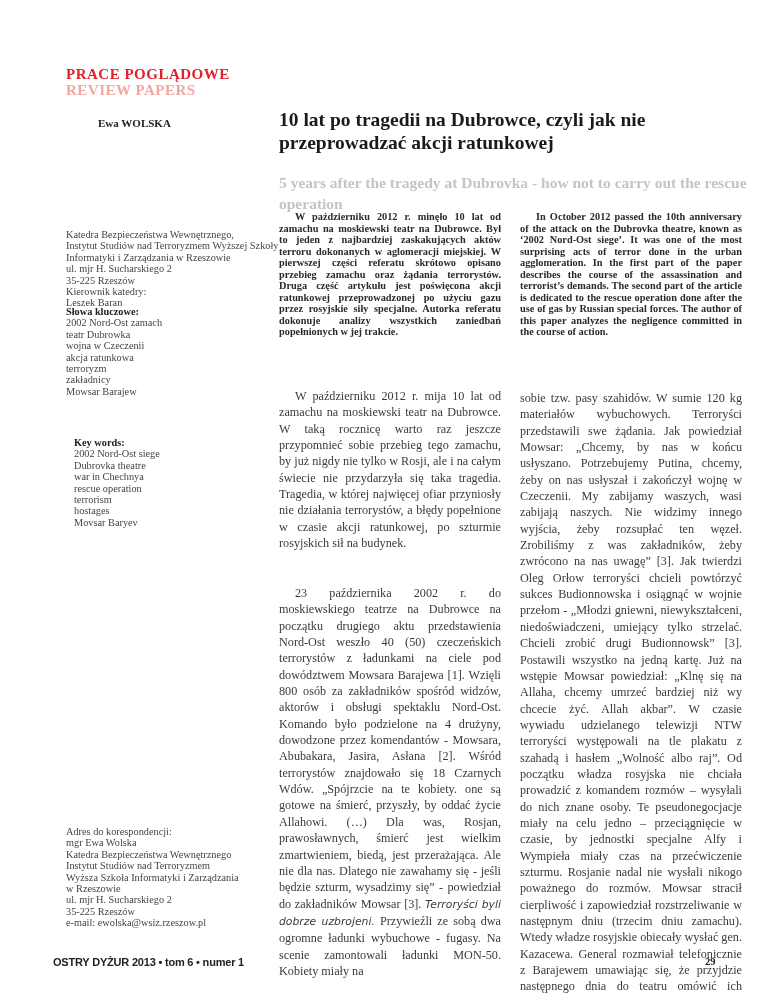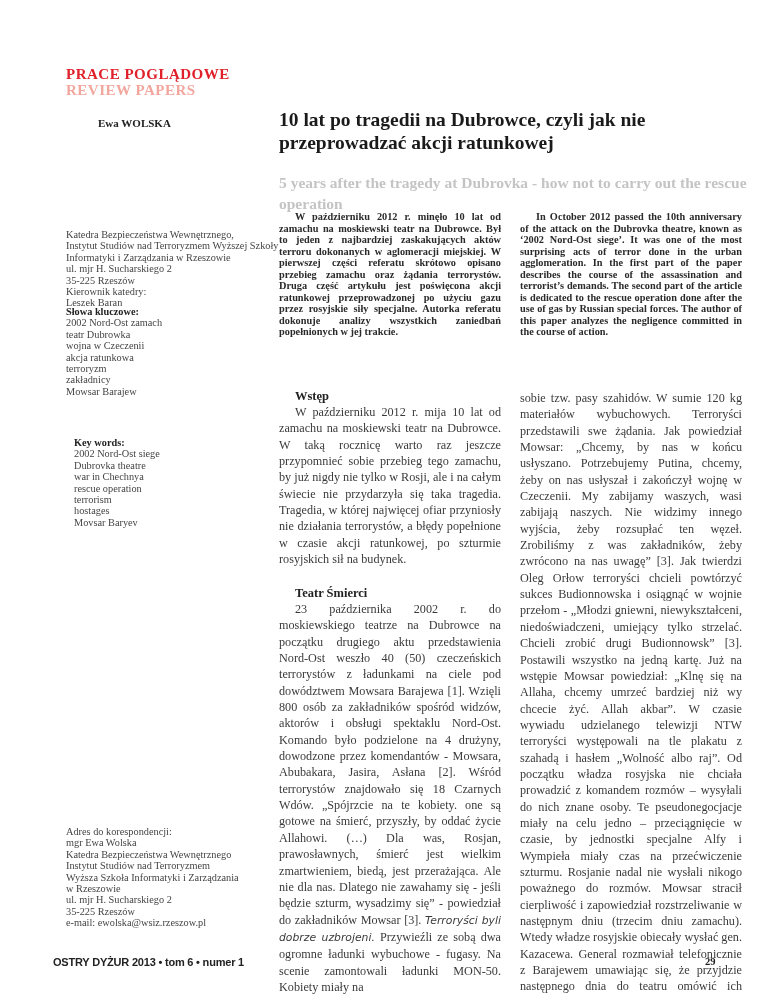--- a/index.html
+++ b/index.html
@@ -94,26 +94,24 @@
 </div>
 
 <div class="abstract abs-pl">
   <p>W październiku 2012 r. minęło 10 lat od zamachu na moskiewski teatr na Dubrowce. Był to jeden z najbardziej zaskakujących aktów terroru dokonanych w aglomeracji miejskiej. W pierwszej części referatu skrótowo opisano przebieg zamachu oraz żądania terrorystów. Druga część artykułu jest poświęcona akcji ratunkowej przeprowadzonej po użyciu gazu przez rosyjskie siły specjalne. Autorka referatu dokonuje analizy wszystkich zaniedbań popełnionych w jej trakcie.</p>
 </div>
 <div class="abstract abs-en">
   <p>In October 2012 passed the 10th anniversary of the attack on the Dubrovka theatre, known as ‘2002 Nord-Ost siege’. It was one of the most surprising acts of terror done in the urban agglomeration. In the first part of the paper describes the course of the assassination and terrorist’s demands. The second part of the article is dedicated to the rescue operation done after the use of gas by Russian special forces. The author of this paper analyzes the negligence committed in the course of action.</p>
 </div>
 
 <div class="col col1a">
-  <h3>Wstęp</h3>
   <p class="ind">W październiku 2012 r. mija 10 lat od zamachu na moskiewski teatr na Dubrowce. W taką rocznicę warto raz jeszcze przypomnieć sobie przebieg tego zamachu, by już nigdy nie tylko w Rosji, ale i na całym świecie nie przydarzyła się taka tragedia. Tragedia, w której najwięcej ofiar przyniosły nie działania terrorystów, a błędy popełnione w czasie akcji ratunkowej, po szturmie rosyjskich sił na budynek.</p>
 </div>
 
 <div class="col col1b">
-  <h3>Teatr Śmierci</h3>
   <p class="ind"><span>23 października 2002 r. do moskiewskiego teatrze na Dubrowce na początku drugiego aktu przedstawienia Nord-Ost weszło 40 (50) czeczeńskich terrorystów z ładunkami na ciele pod dowództwem Mowsara Barajewa [1]. Wzięli 800 osób za zakładników spośród widzów, aktorów i obsługi spektaklu Nord-Ost. Komando było podzielone na 4 drużyny, dowodzone przez komendantów - Mowsara, Abubakara, Jasira, Asłana [2]. Wśród terrorystów znajdowało się 18 Czarnych Wdów. „Spójrzcie na te kobiety. one są gotowe na śmierć, przyszły, by oddać życie Allahowi. (…) Dla was, Rosjan, prawosławnych, śmierć jest wielkim zmartwieniem, biedą, jest przerażająca. Ale nie dla nas. Dlatego nie zawahamy się - jeśli będzie szturm, wysadzimy się” - powiedział do zakładników Mowsar [3]. </span><span class="it">Terroryści byli dobrze uzbrojeni.</span><span> Przywieźli ze sobą dwa ogromne ładunki wybuchowe - fugasy. Na scenie zamontowali ładunki MON-50. Kobiety miały na</span></p>
 </div>
 
 <div class="col col2">
   <p>sobie tzw. pasy szahidów. W sumie 120 kg materiałów wybuchowych. Terroryści przedstawili swe żądania. Jak powiedział Mowsar: „Chcemy, by nas w końcu usłyszano. Potrzebujemy Putina, chcemy, żeby on nas usłyszał i zakończył wojnę w Czeczenii. My zabijamy waszych, wasi zabijają naszych. Nie widzimy innego wyjścia, żeby rozsupłać ten węzeł. Zrobiliśmy z was zakładników, żeby zwrócono na nas uwagę” [3]. Jak twierdzi Oleg Orłow terroryści chcieli powtórzyć sukces Budionnowska i osiągnąć w wojnie przełom - „Młodzi gniewni, niewykształceni, niedoświadczeni, umiejący tylko strzelać. Chcieli zrobić drugi Budionnowsk” [3]. Postawili wszystko na jedną kartę. Już na wstępie Mowsar powiedział: „Klnę się na Allaha, chcemy umrzeć bardziej niż wy chcecie żyć. Allah akbar”. W czasie wywiadu udzielanego telewizji NTW terroryści występowali na tle plakatu z szahadą i hasłem „Wolność albo raj”. Od początku władza rosyjska nie chciała prowadzić z komandem rozmów – wysyłali do nich znane osoby. Te pseudonegocjacje miały na celu jedno – przeciągnięcie w czasie, by jednostki specjalne Alfy i Wympieła miały czas na przećwiczenie szturmu. Rosjanie nadal nie wysłali nikogo poważnego do rozmów. Mowsar stracił cierpliwość i zapowiedział rozstrzeliwanie w następnym dniu (trzecim dniu zamachu). Wtedy władze rosyjskie obiecały wysłać gen. Kazacewa. General rozmawiał telefonicznie z Barajewem umawiając się, że przyjdzie następnego dnia do teatru omówić ich warunki. Do</p>
 </div>
 
 <div class="footer-left">OSTRY DYŻUR 2013 • tom 6 • numer 1</div>
 <div class="footer-right">29</div>
 

